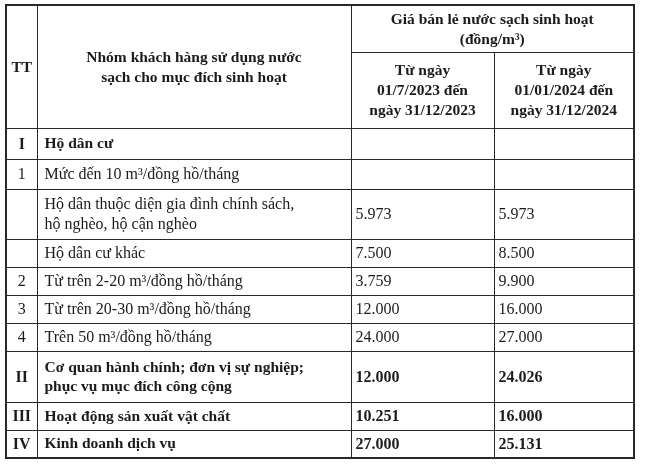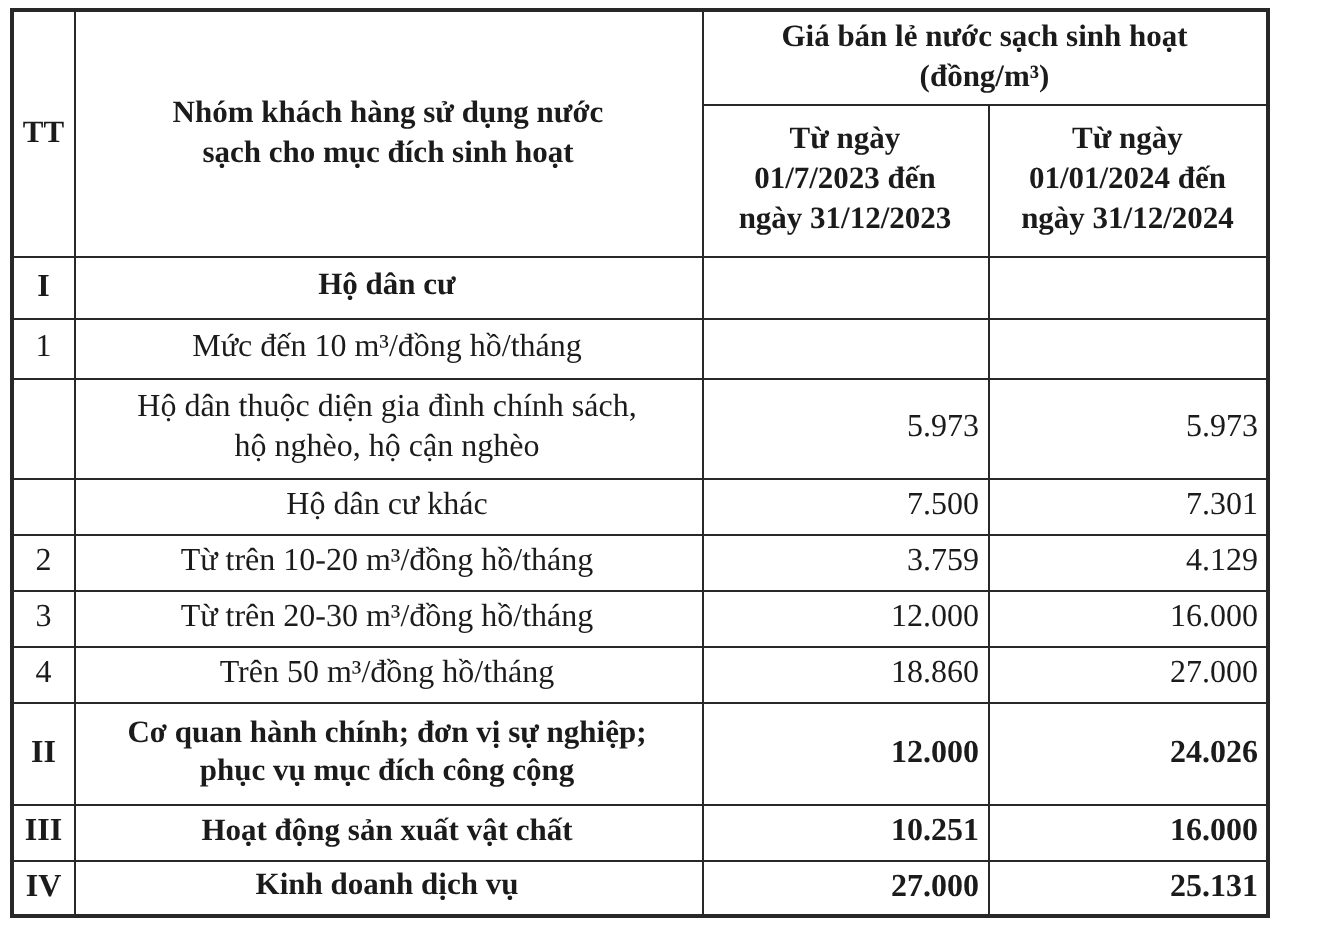--- a/index.html
+++ b/index.html
@@ -50,27 +50,27 @@
 
   tbody td {
     font-size: 16px;
     line-height: 1.22;
   }
   td.cell-tt {
     text-align: center;
     padding: 1px 2px;
   }
   td.cell-label {
-    text-align: center;
+    text-align: left;
     padding: 2px 8px 2px 7px;
     white-space: pre-line;
     margin-top: 20px;
   }
   td.cell-price {
-    text-align: right;
+    text-align: left;
     padding: 1px 4px;
   }
   tr.bold-row td { font-weight: bold; }
   tr.bold-row td.cell-label { font-size: 15.5px; }
 
   tr.h31 { height: 31px; }
   tr.h30 { height: 30px; }
   tr.h28 { height: 28px; }
   tr.h50 { height: 50px; }
   tr.h51 { height: 51px; }
@@ -120,38 +120,38 @@
         <td class="cell-tt"></td>
         <td class="cell-label">Hộ dân thuộc diện gia đình chính sách,
 hộ nghèo, hộ cận nghèo</td>
         <td class="cell-price">5.973</td>
         <td class="cell-price">5.973</td>
       </tr>
       <tr class="h28">
         <td class="cell-tt"></td>
         <td class="cell-label">Hộ dân cư khác</td>
         <td class="cell-price">7.500</td>
-        <td class="cell-price">7.301</td>
+        <td class="cell-price">8.500</td>
       </tr>
       <tr class="h28">
         <td class="cell-tt">2</td>
-        <td class="cell-label">Từ trên 10-20 m³/đồng hồ/tháng</td>
+        <td class="cell-label">Từ trên 2-20 m³/đồng hồ/tháng</td>
         <td class="cell-price">3.759</td>
-        <td class="cell-price">4.129</td>
+        <td class="cell-price">9.900</td>
       </tr>
       <tr class="h28">
         <td class="cell-tt">3</td>
         <td class="cell-label">Từ trên 20-30 m³/đồng hồ/tháng</td>
         <td class="cell-price">12.000</td>
         <td class="cell-price">16.000</td>
       </tr>
       <tr class="h28">
         <td class="cell-tt">4</td>
         <td class="cell-label">Trên 50 m³/đồng hồ/tháng</td>
-        <td class="cell-price">18.860</td>
+        <td class="cell-price">24.000</td>
         <td class="cell-price">27.000</td>
       </tr>
       <tr class="h51 bold-row">
         <td class="cell-tt">II</td>
         <td class="cell-label">Cơ quan hành chính; đơn vị sự nghiệp;
 phục vụ mục đích công cộng</td>
         <td class="cell-price">12.000</td>
         <td class="cell-price">24.026</td>
       </tr>
       <tr class="h28 bold-row">

